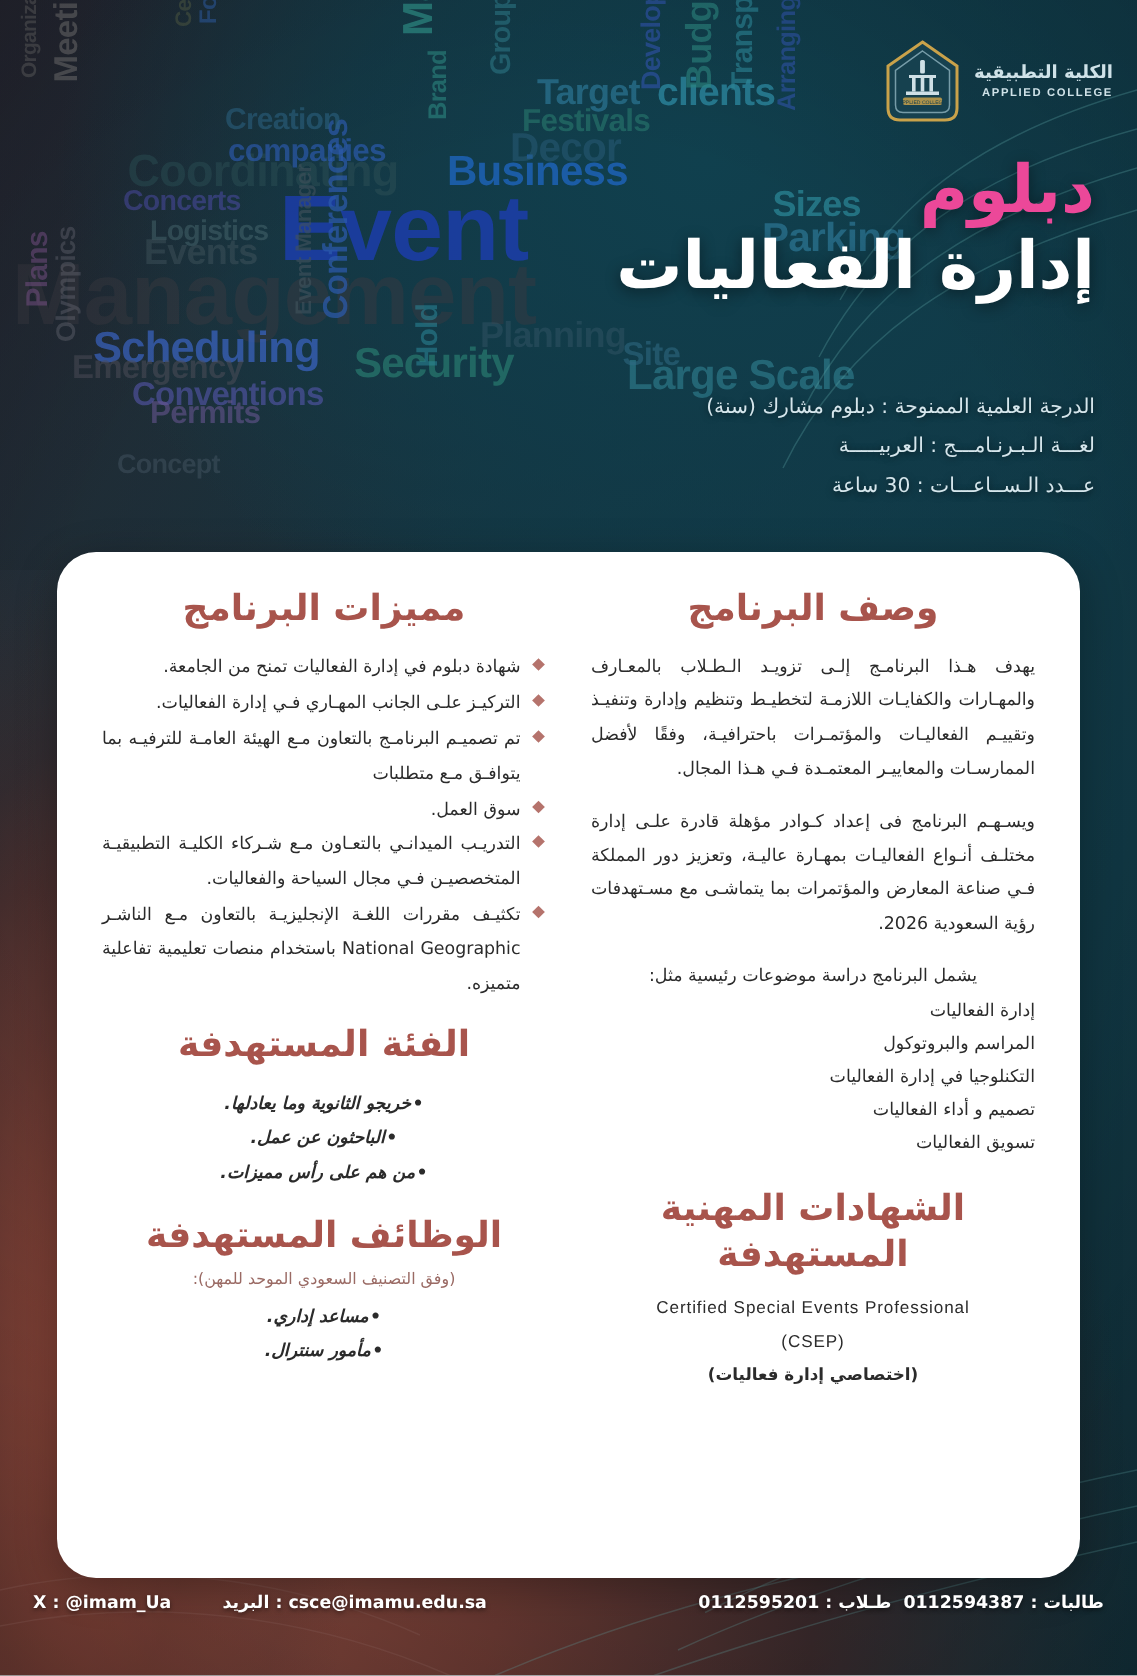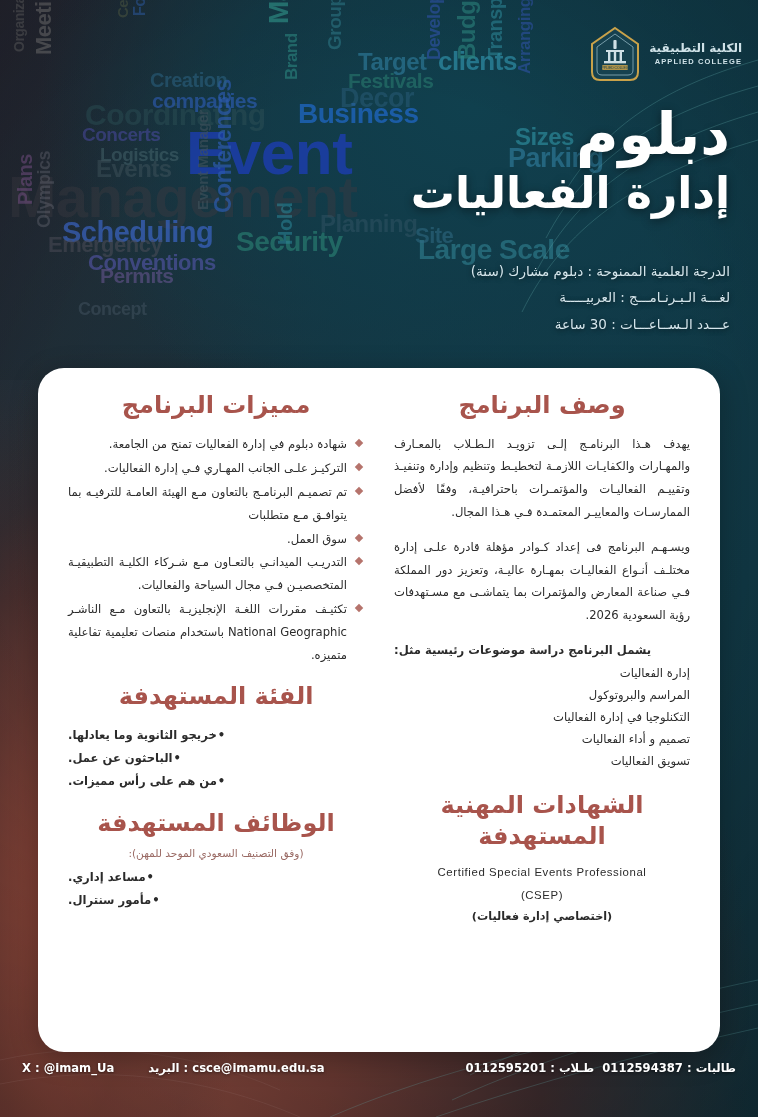--- a/index.html
+++ b/index.html
@@ -92,22 +92,22 @@
 
   
   .hero {
     position: absolute;
     right: 28px; top: 104px;
     width: 480px;
     text-align: right;
     z-index: 5;
   }
   .hero-title-1 {
-    color: #ffffff;
-    font-size: 58px;
+    color: #ec4899;
+    font-size: 44px;
     font-weight: 700;
     line-height: 1.05;
     letter-spacing: 0px;
     text-shadow: 0 2px 10px rgba(0,0,0,0.45);
   }
   .hero-title-2 {
     color: #ffffff;
     font-size: 44px;
     font-weight: 700;
     line-height: 1.25;
@@ -166,23 +166,22 @@
     line-height: 1.95;
     text-align: justify;
     text-align-last: right;
     margin-bottom: 13px;
   }
 
   .subject-intro {
     color: #2b2b2b;
     font-size: 11.6px;
     line-height: 1.9;
-    text-align: left;
+    text-align: center;
     margin-bottom: 2px;
-    font-weight: bold;
   }
   .subject-list { list-style: none; }
   .subject-list li {
     color: #2b2b2b;
     font-size: 11.6px;
     line-height: 1.88;
     text-align: right;
   }
 
   
@@ -225,21 +224,22 @@
     transform: rotate(45deg);
   }
 
   
   .dot-list { list-style: none; }
   .dot-list li {
     color: #2b2b2b;
     font-size: 11.6px;
     font-weight: 700;
     line-height: 2.0;
-    text-align: left;
+    text-align: center;
+    font-style: italic;
   }
   .dot-list li::before {
     content: "•";
     margin-left: 1px;
   }
 
   .jobs-note {
     color: #9a6a64;
     font-size: 10.6px;
     text-align: center;

